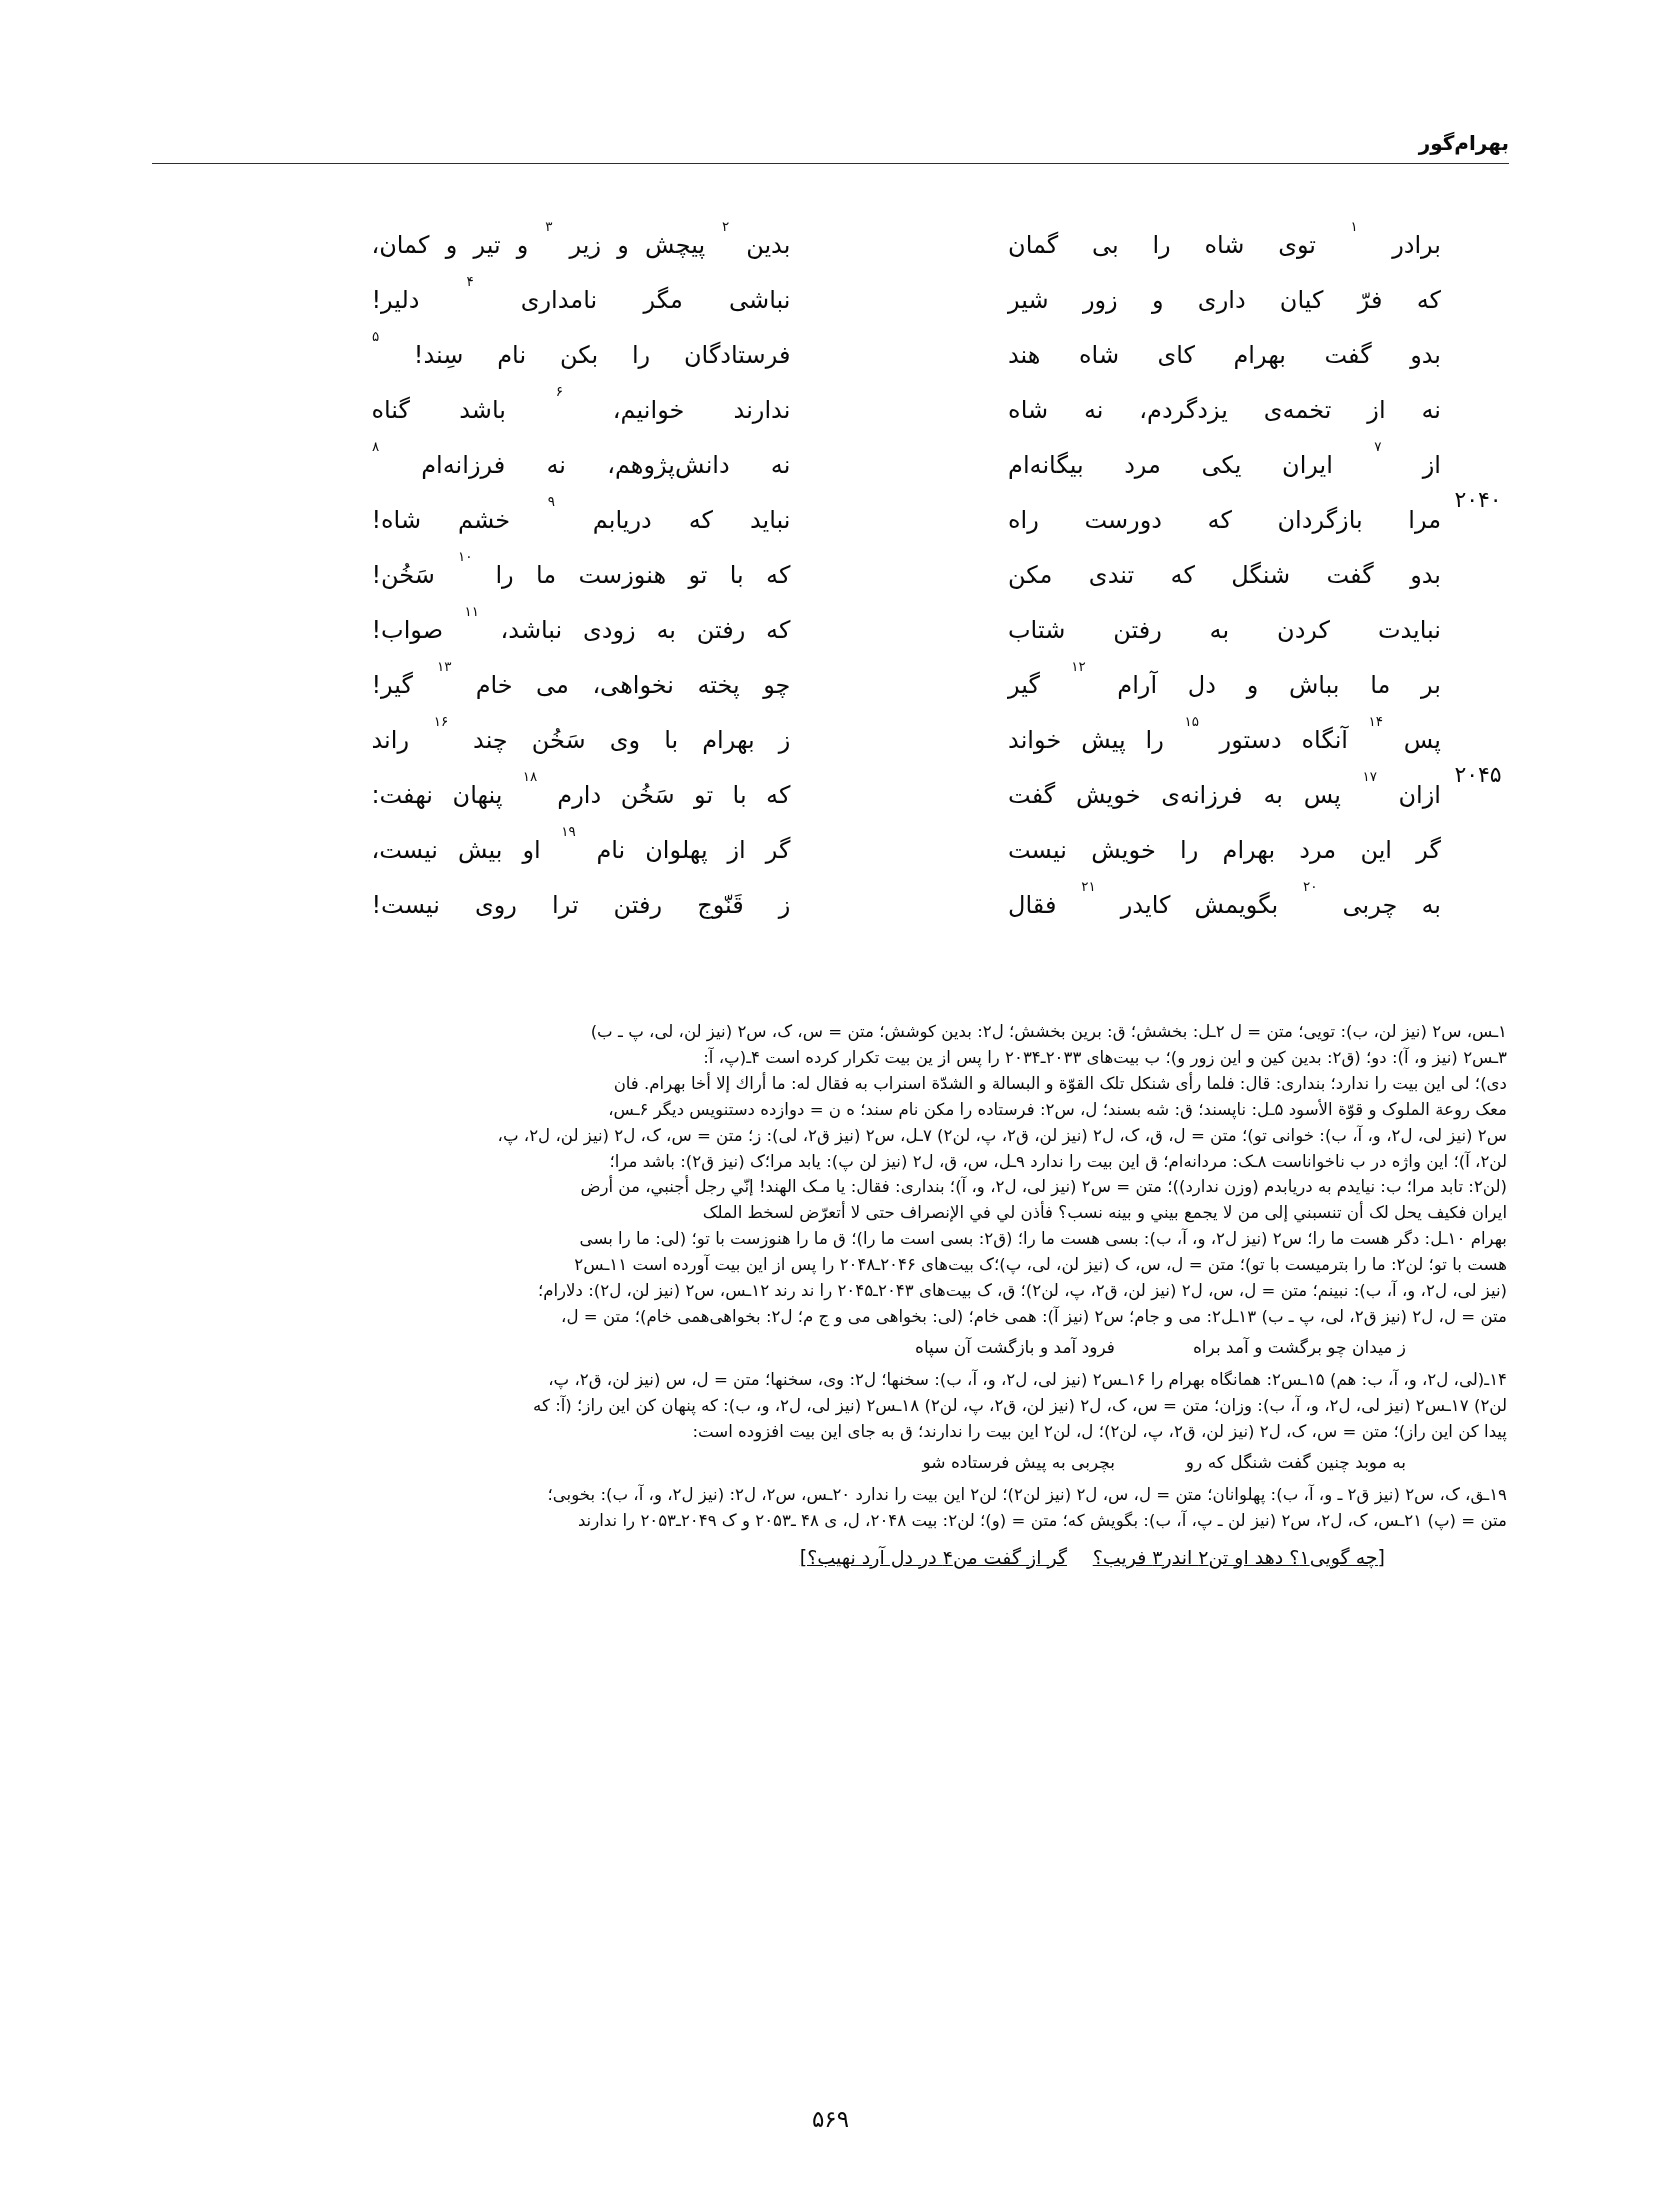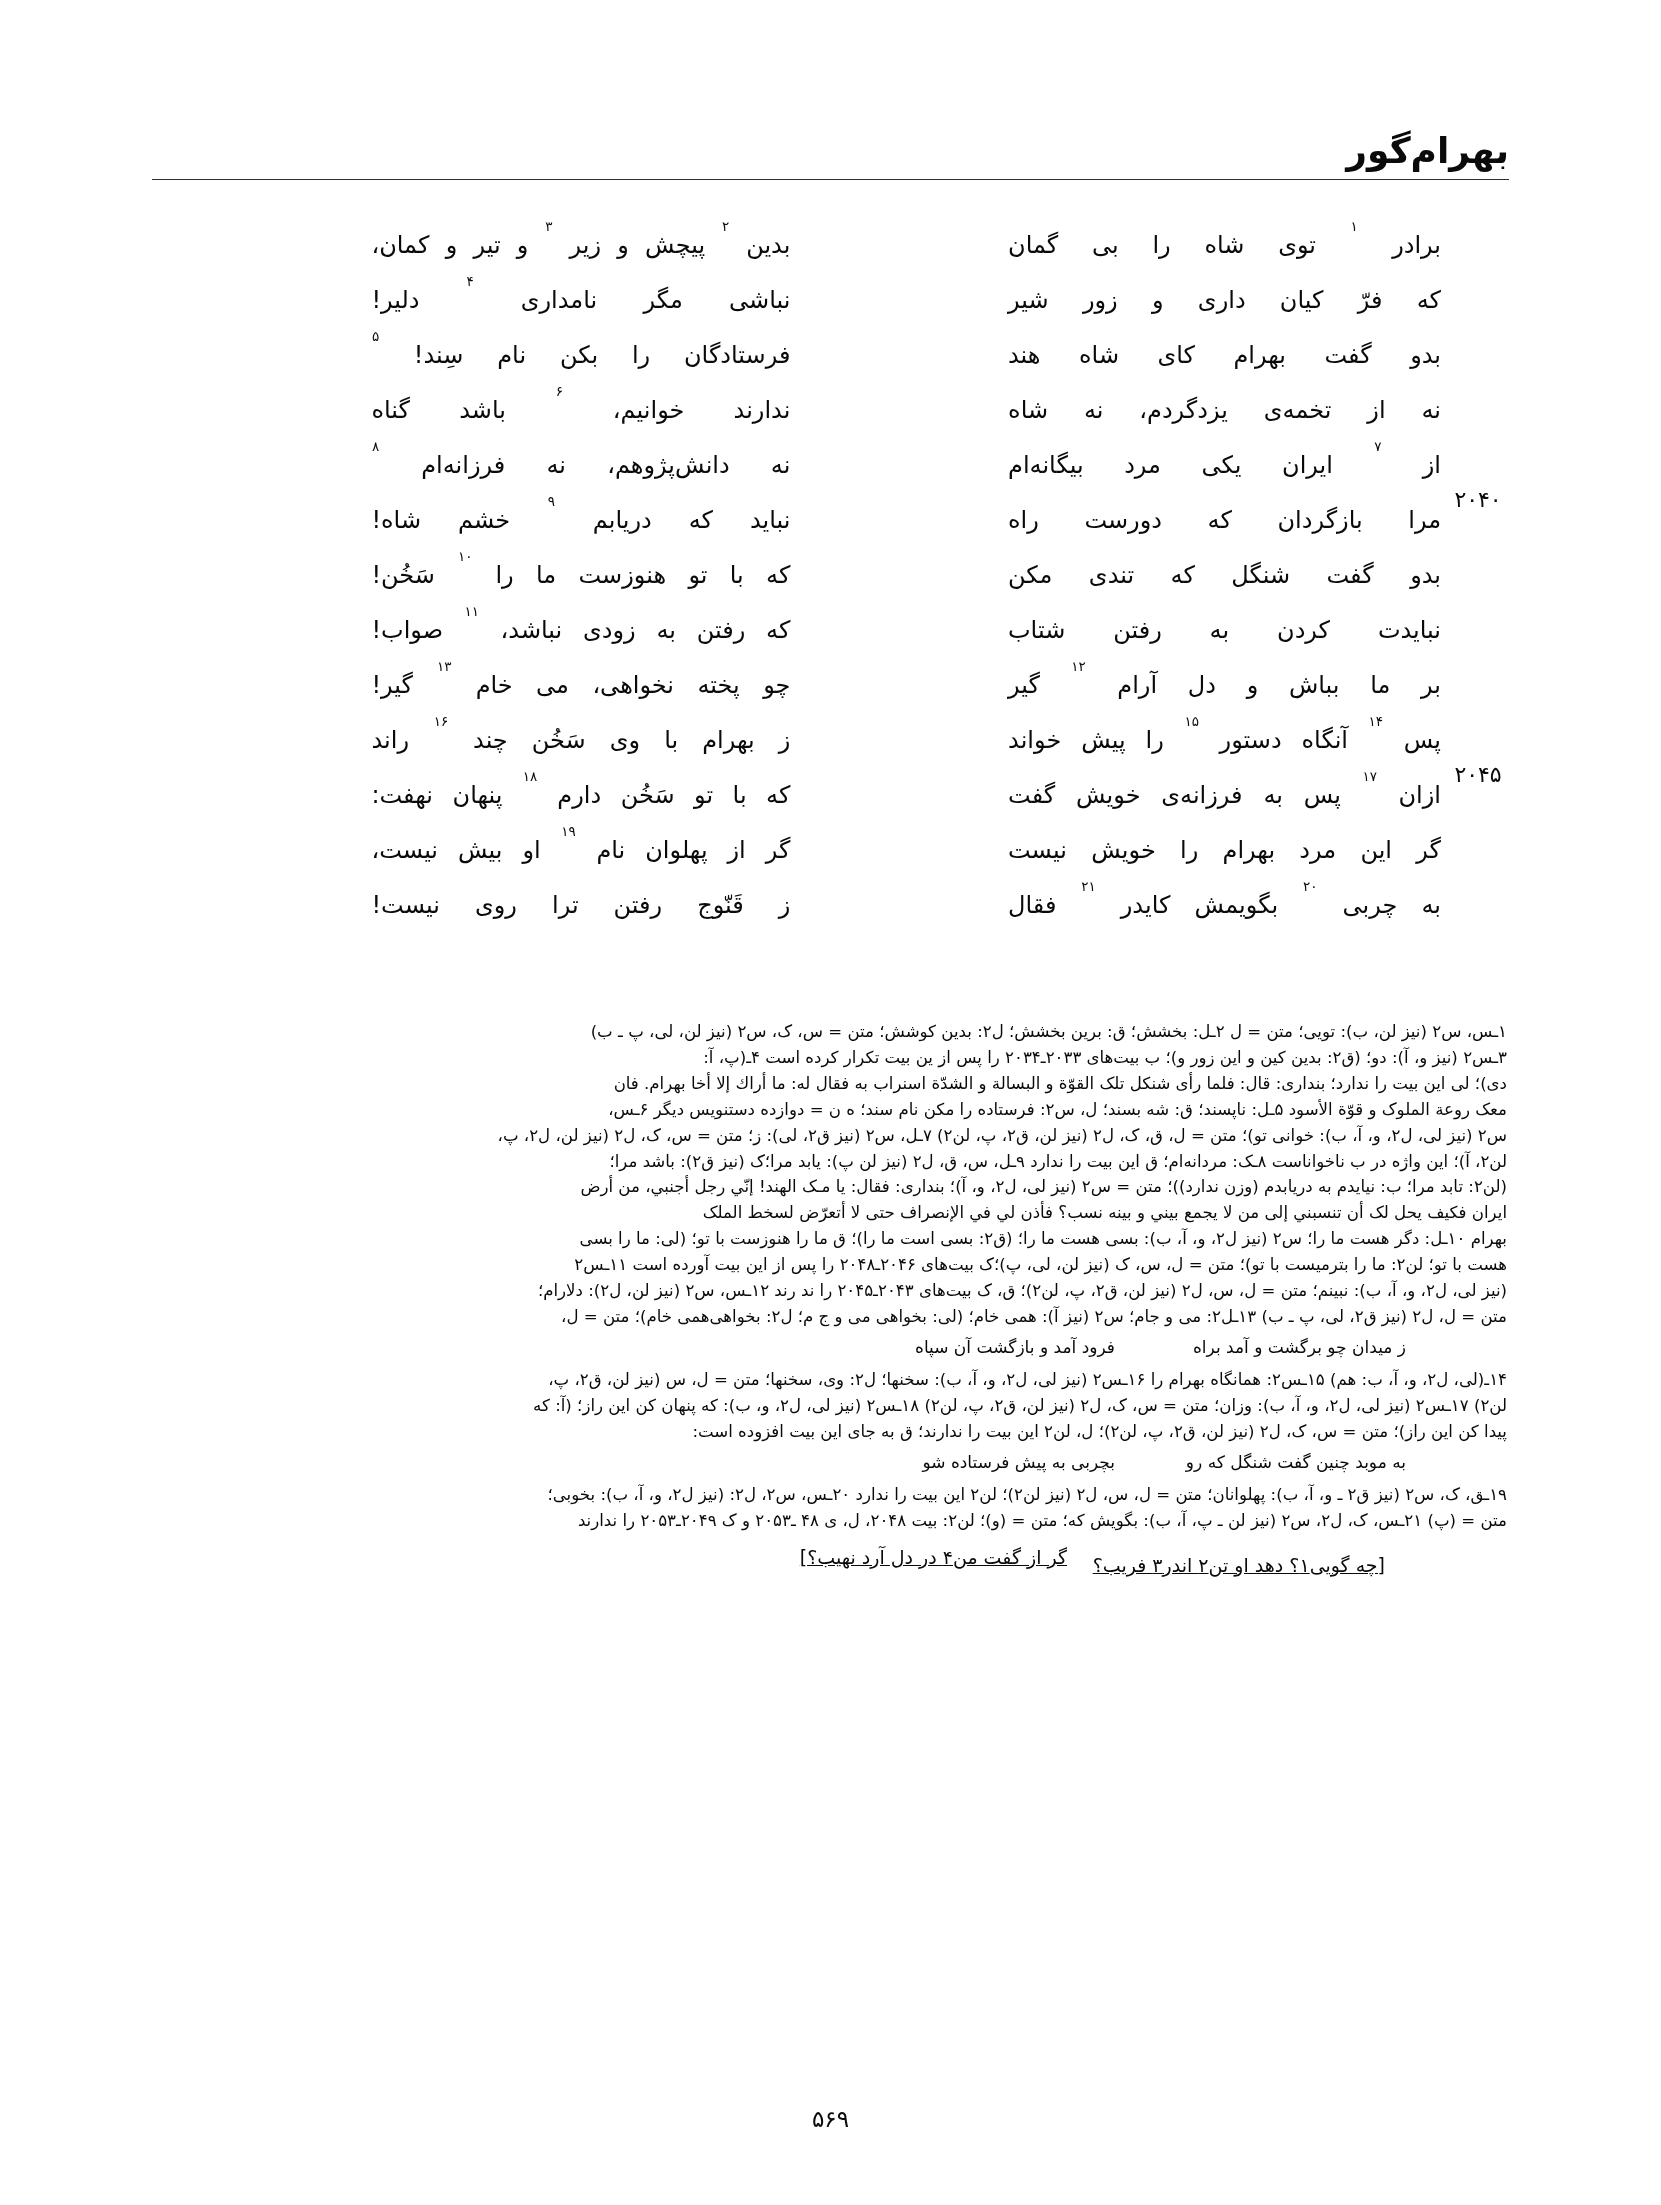--- a/index.html
+++ b/index.html
@@ -24,21 +24,21 @@
   }
 
   
   .runhead-wrap {
     position: absolute;
     top: 133px;
     right: 152px;
     left: 152px;
   }
   .runhead {
-    font-size: 36px;
+    font-size: 20px;
     font-weight: 700;
     letter-spacing: 0.3px;
     line-height: 1;
     padding: 0 0 9.5px 0;
     text-align: right;
   }
   .runhead-rule {
     height: 1.4px;
     background: #111;
     width: 100%;
@@ -126,21 +126,21 @@
   .inset-couplet .ih.b { width: 291px; }
   .bracketed {
     display: flex;
     flex-direction: row;
     font-size: 19px;
     margin-top: 9.5px;
     padding-right: 122px;
     box-sizing: border-box;
   }
   .bracketed .ih { white-space: nowrap; text-decoration: underline; }
-  .bracketed .ih.a { width: 318px; margin-top: 8px; }
+  .bracketed .ih.a { width: 318px; }
   .bracketed .ih.b { width: 318px; }
 
   
   .folio {
     position: absolute;
     bottom: 73px;
     left: 0;
     right: 0;
     text-align: center;
     font-size: 23px;

